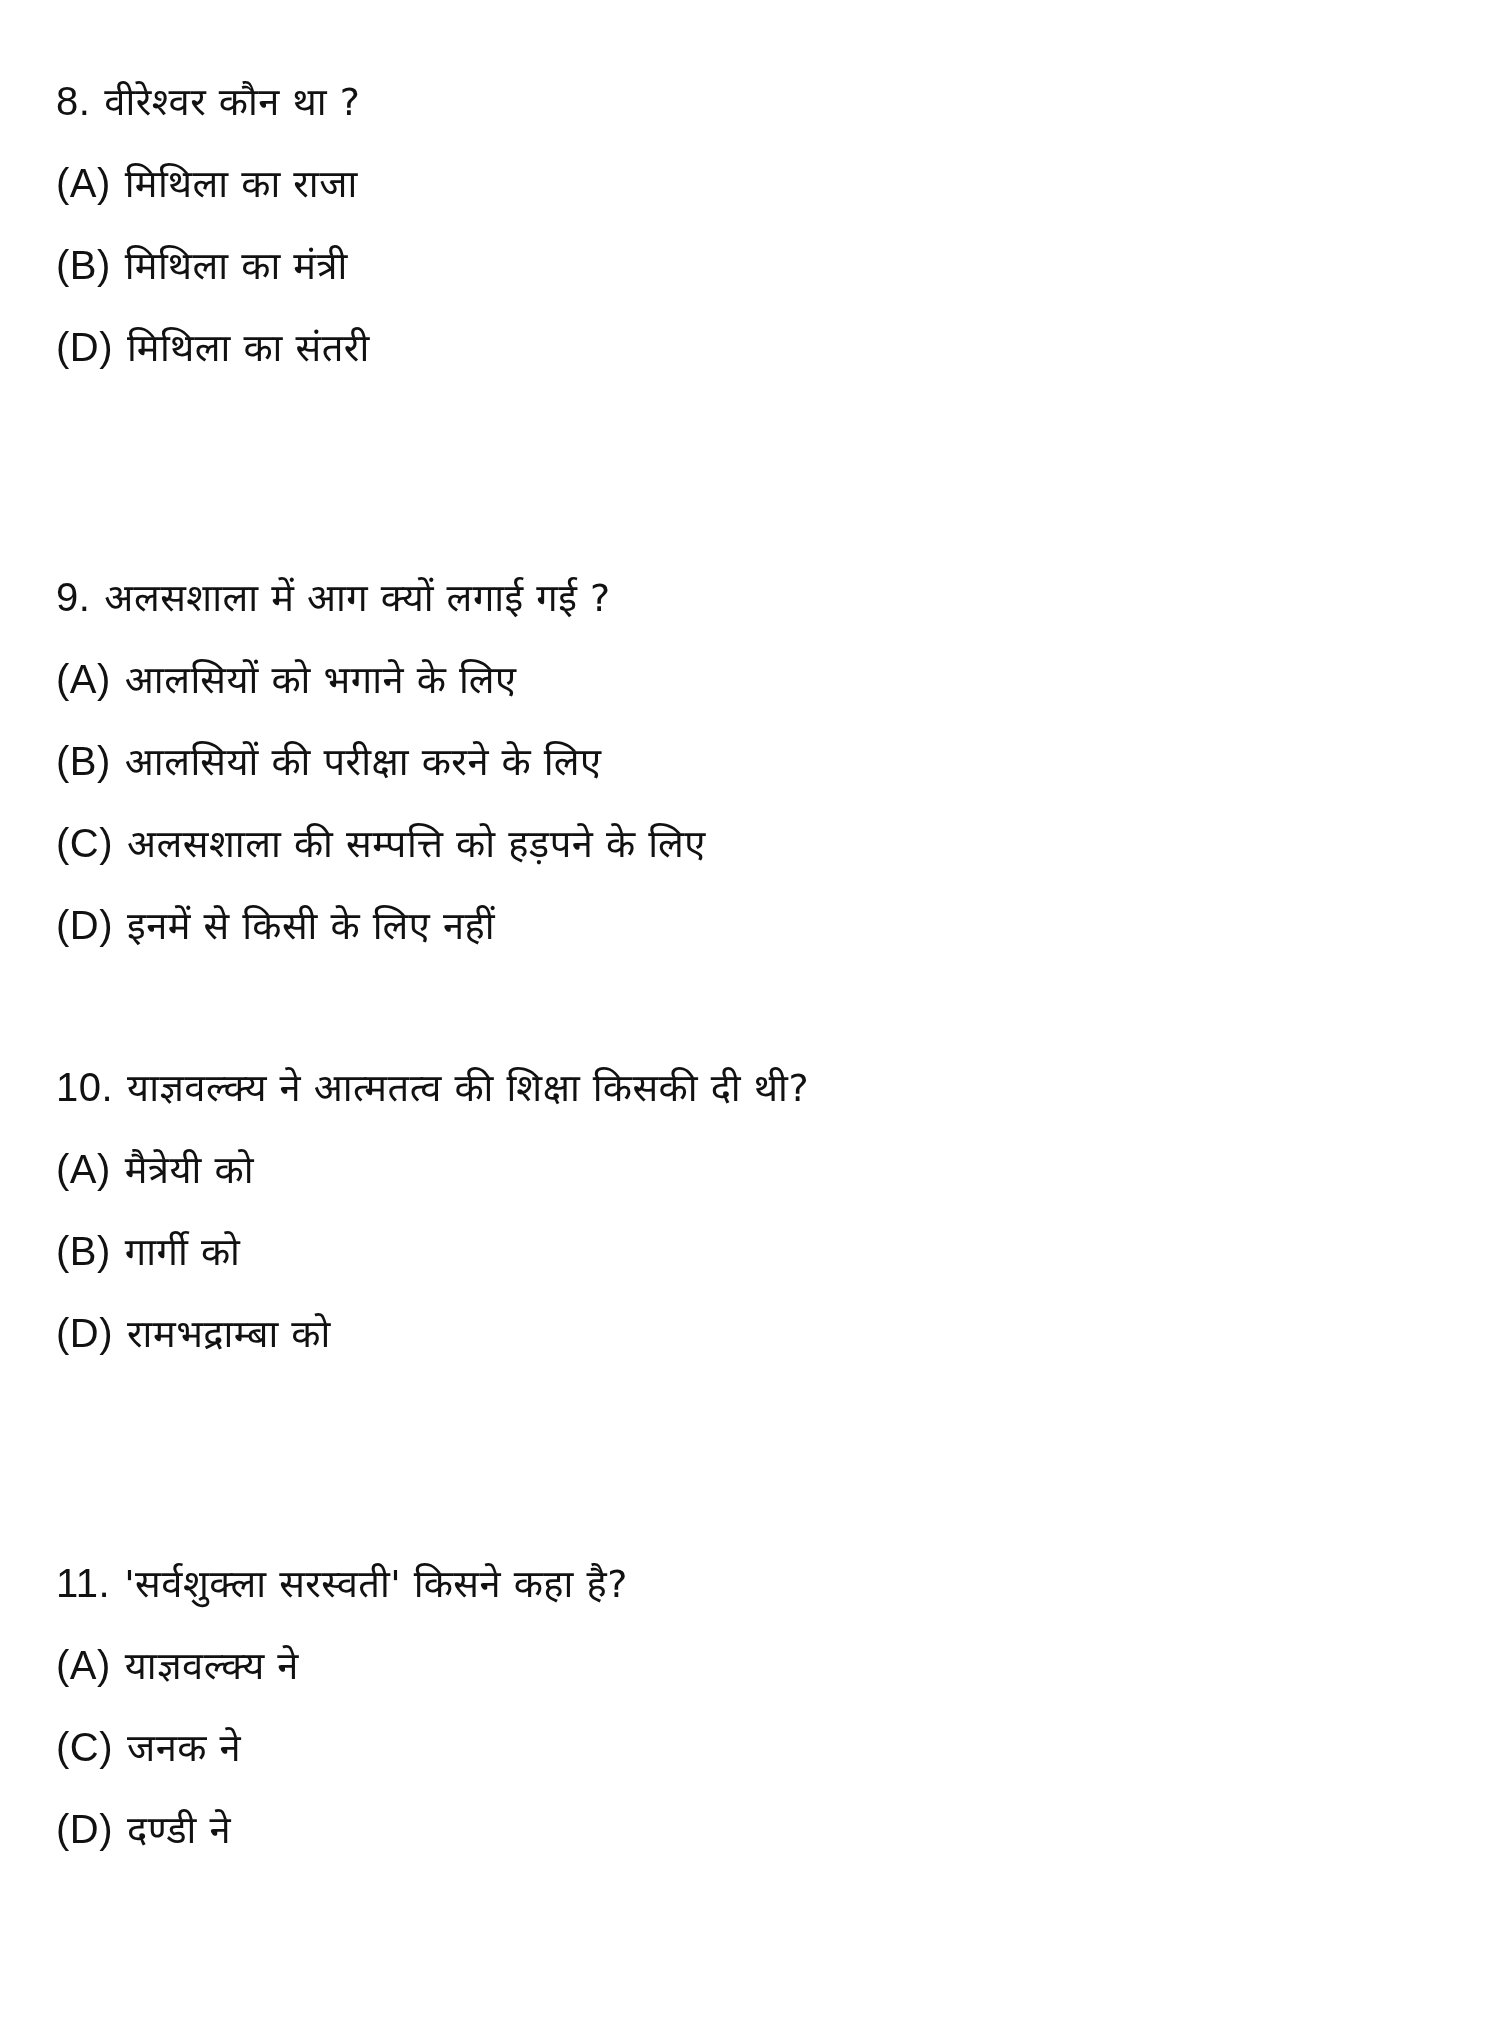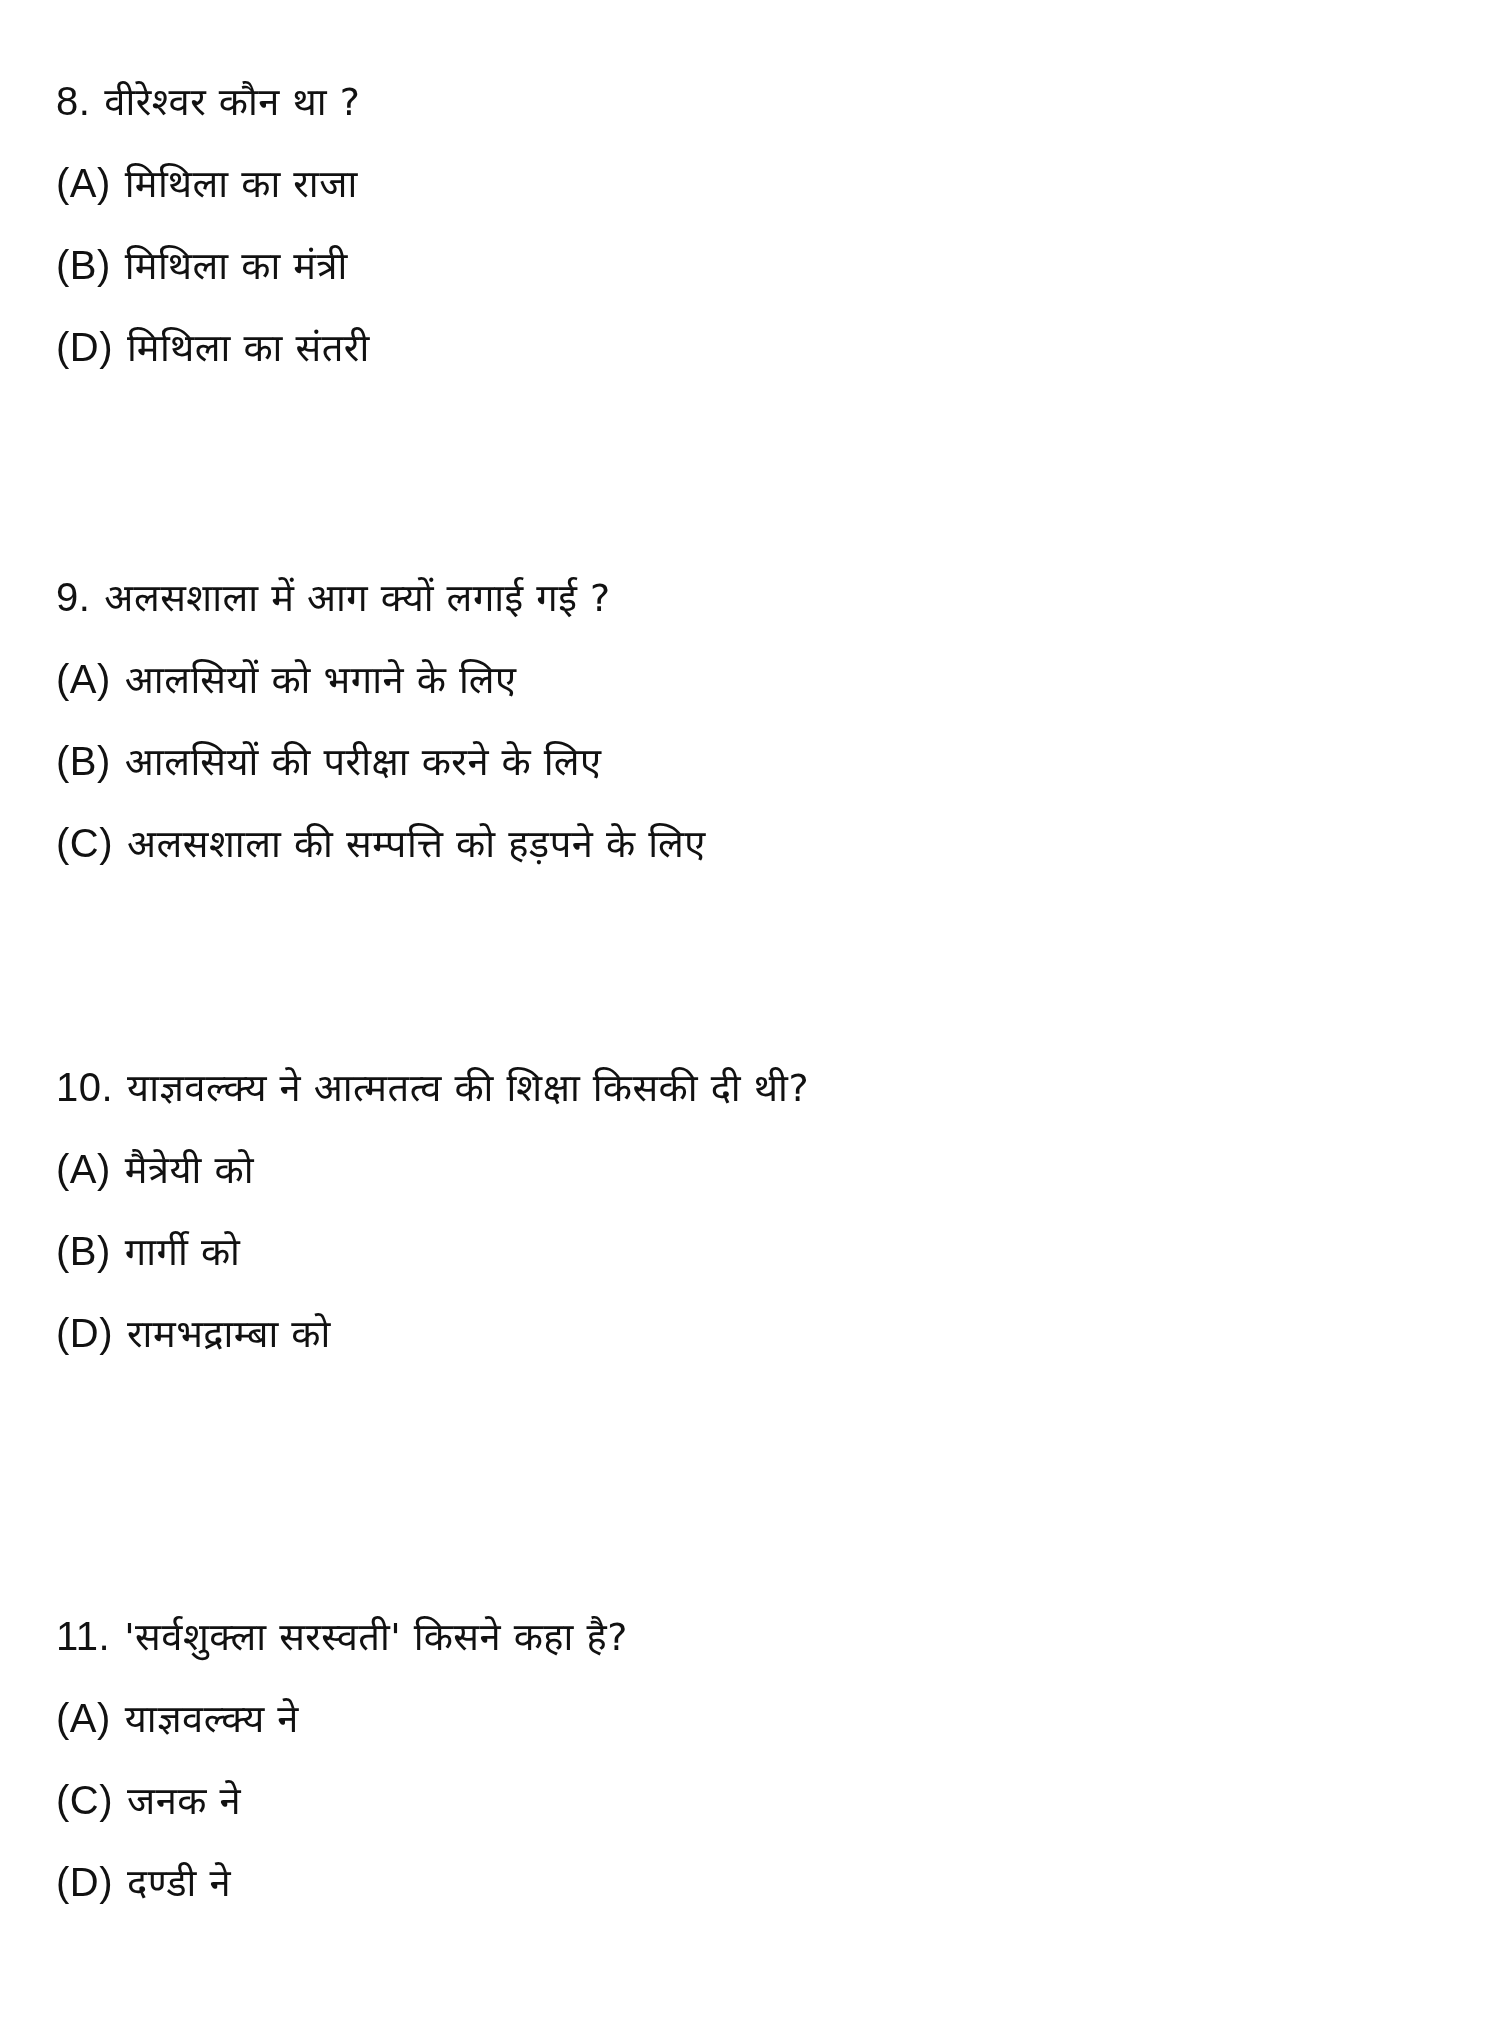--- a/index.html
+++ b/index.html
@@ -43,38 +43,41 @@
     </div>
     <div class="line">
       <span class="label">(A)</span><span>आलसियों को भगाने के लिए</span>
     </div>
     <div class="line">
       <span class="label">(B)</span><span>आलसियों की परीक्षा करने के लिए</span>
     </div>
     <div class="line">
       <span class="label">(C)</span><span>अलसशाला की सम्पत्ति को हड़पने के लिए</span>
     </div>
+    <div class="line">
+      <span class="label">(D)</span><span>इनमें से किसी के लिए नहीं</span>
+    </div>
   </div>
 
   <div class="question-block" style="top:1046px">
     <div class="line">
       <span class="label">10.</span><span>याज्ञवल्क्य ने आत्मतत्व की शिक्षा किसकी दी थी?</span>
     </div>
     <div class="line">
       <span class="label">(A)</span><span>मैत्रेयी को</span>
     </div>
     <div class="line">
       <span class="label">(B)</span><span>गार्गी को</span>
     </div>
     <div class="line">
       <span class="label">(D)</span><span>रामभद्राम्बा को</span>
     </div>
   </div>
 
-  <div class="question-block" style="top:1595px">
+  <div class="question-block" style="top:1542px">
     <div class="line">
       <span class="label">11.</span><span>'सर्वशुक्ला सरस्वती' किसने कहा है?</span>
     </div>
     <div class="line">
       <span class="label">(A)</span><span>याज्ञवल्क्य ने</span>
     </div>
     <div class="line">
       <span class="label">(C)</span><span>जनक ने</span>
     </div>
     <div class="line">

